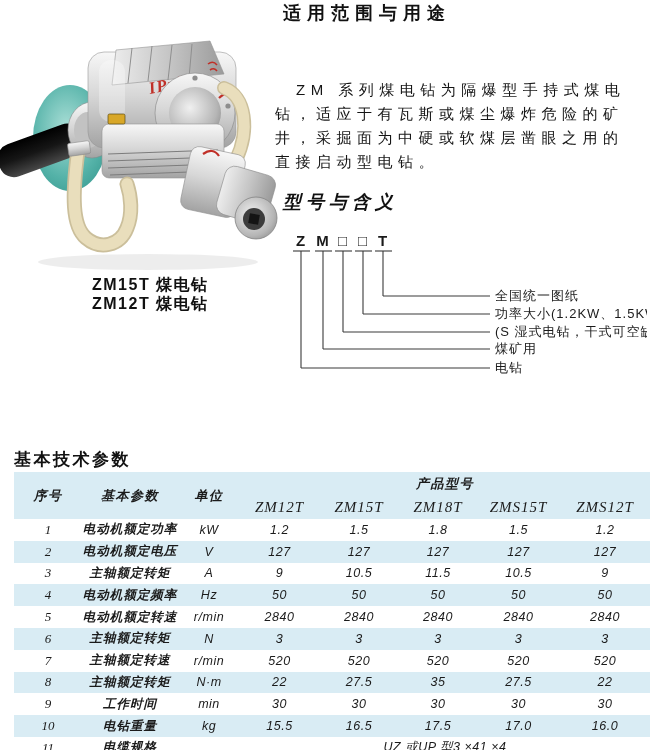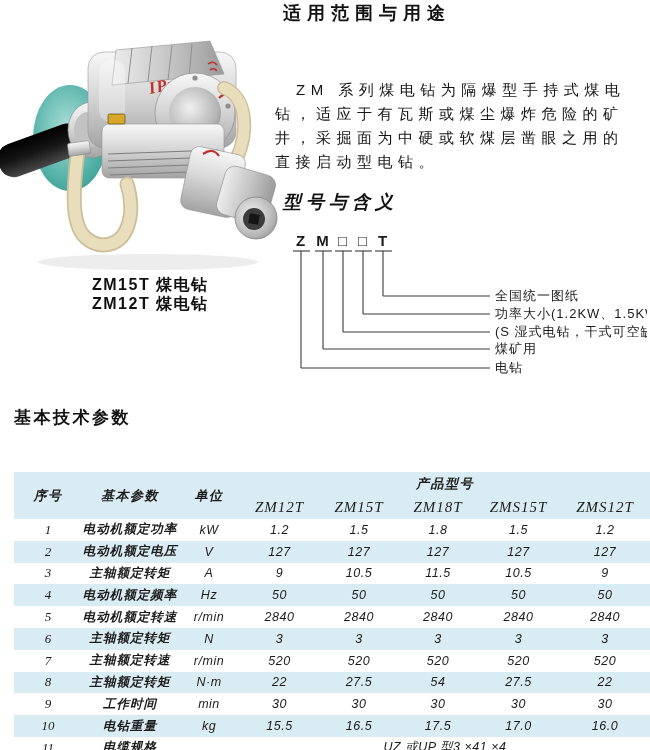--- a/index.html
+++ b/index.html
@@ -3,21 +3,21 @@
 <meta charset="utf-8">
 <style>
   html,body{margin:0;padding:0;background:#fff;}
   .page{position:relative;width:650px;height:750px;background:#ffffff;overflow:hidden;
         font-family:"Liberation Sans",sans-serif;color:#1c1c1c;}
 
   
   .h{position:absolute;margin:0;font-weight:bold;color:#111;}
   .intro-title{left:283px;top:1px;font-size:18px;letter-spacing:6px;}
   .model-title{left:283px;top:190px;font-size:18px;letter-spacing:5px;font-style:italic;}
-  .table-title{left:14px;top:406px;font-size:17px;letter-spacing:2.5px;}
+  .table-title{left:14px;top:448px;font-size:17px;letter-spacing:2.5px;}
 
   
   .para{position:absolute;left:275px;top:41px;width:372px;font-size:15px;line-height:24px;
         letter-spacing:5.5px;color:#151515;}
   .pline{white-space:nowrap;}
   .pline.indent{padding-left:21px;margin-top:37px;}
 
   
   .photo{position:absolute;left:0;top:38px;width:285px;height:235px;}
   .captions{position:absolute;left:92px;top:276px;font-size:16px;font-weight:bold;
@@ -289,21 +289,21 @@
           <td class="val">520</td>
           <td class="val">520</td>
           <td class="val">520</td>
         </tr>
         <tr>
           <td class="num">8</td>
           <td class="param">主轴额定转矩</td>
           <td class="unit">N·m</td>
           <td class="val">22</td>
           <td class="val">27.5</td>
-          <td class="val">54</td>
+          <td class="val">35</td>
           <td class="val">27.5</td>
           <td class="val">22</td>
         </tr>
         <tr>
           <td class="num">9</td>
           <td class="param">工作时间</td>
           <td class="unit">min</td>
           <td class="val">30</td>
           <td class="val">30</td>
           <td class="val">30</td>

